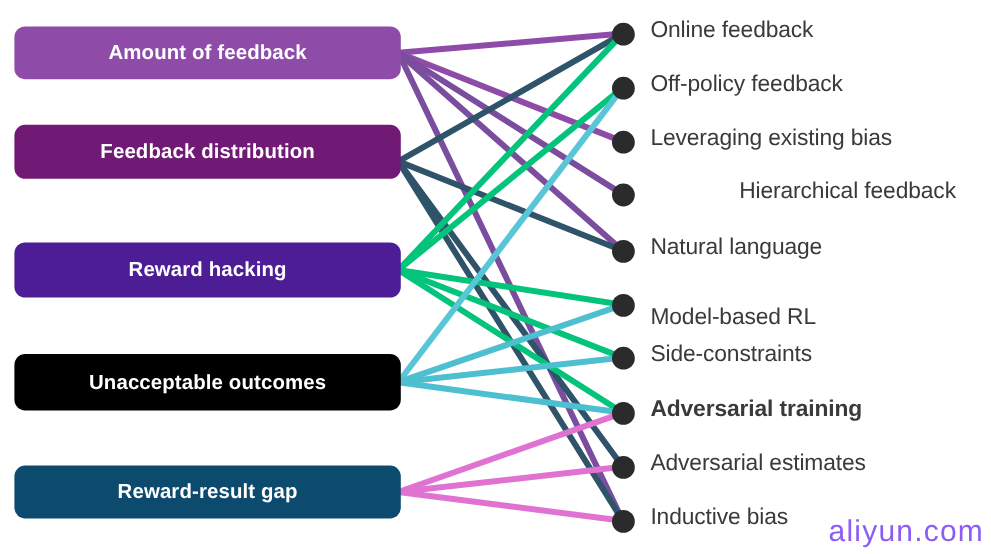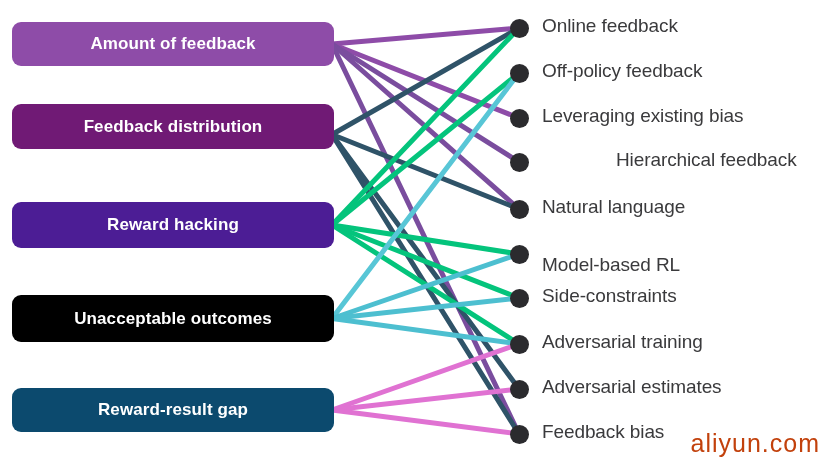--- a/index.html
+++ b/index.html
@@ -57,21 +57,21 @@
     font-weight: 400;
     white-space: nowrap;
     z-index: 4;
     letter-spacing: -0.1px;
   }
   #watermark {
     position: absolute;
     right: 6px;
     bottom: 4px;
     font-size: 25px;
-    color: #c2410c;
+    color: #8b5cf6;
     letter-spacing: 1px;
     z-index: 2;
     pointer-events: none;
     user-select: none;
   }
 </style>
 </head>
 <body>
 
 <div id="diagram-root">
@@ -118,21 +118,21 @@
       <div class="target-label" style="left: 542px; top: 105px;">Leveraging existing bias</div>
       <div class="target-node" style="left: 510px; top: 153px;"></div>
       <div class="target-label" style="left: 572px; top: 149px; margin-left: 44px;">Hierarchical feedback</div>
       <div class="target-node" style="left: 510px; top: 200px;"></div>
       <div class="target-label" style="left: 542px; top: 196px;">Natural language</div>
       <div class="target-node" style="left: 510px; top: 245px;"></div>
       <div class="target-label" style="left: 542px; top: 254px;">Model-based RL</div>
       <div class="target-node" style="left: 510px; top: 289px;"></div>
       <div class="target-label" style="left: 542px; top: 285px;">Side-constraints</div>
       <div class="target-node" style="left: 510px; top: 335px;"></div>
-      <div class="target-label" style="left: 542px; top: 331px;">Adversarial training</div>
+      <div class="target-label" style="left: 542px; top: 331px; font-weight: bold;">Adversarial training</div>
       <div class="target-node" style="left: 510px; top: 380px;"></div>
       <div class="target-label" style="left: 542px; top: 376px;">Adversarial estimates</div>
       <div class="target-node" style="left: 510px; top: 425px;"></div>
-      <div class="target-label" style="left: 542px; top: 421px;">Feedback bias</div>
+      <div class="target-label" style="left: 542px; top: 421px;">Inductive bias</div>
     </div>
 
   <div id="watermark">aliyun.com</div>
 </div>
 
 </body></html>

